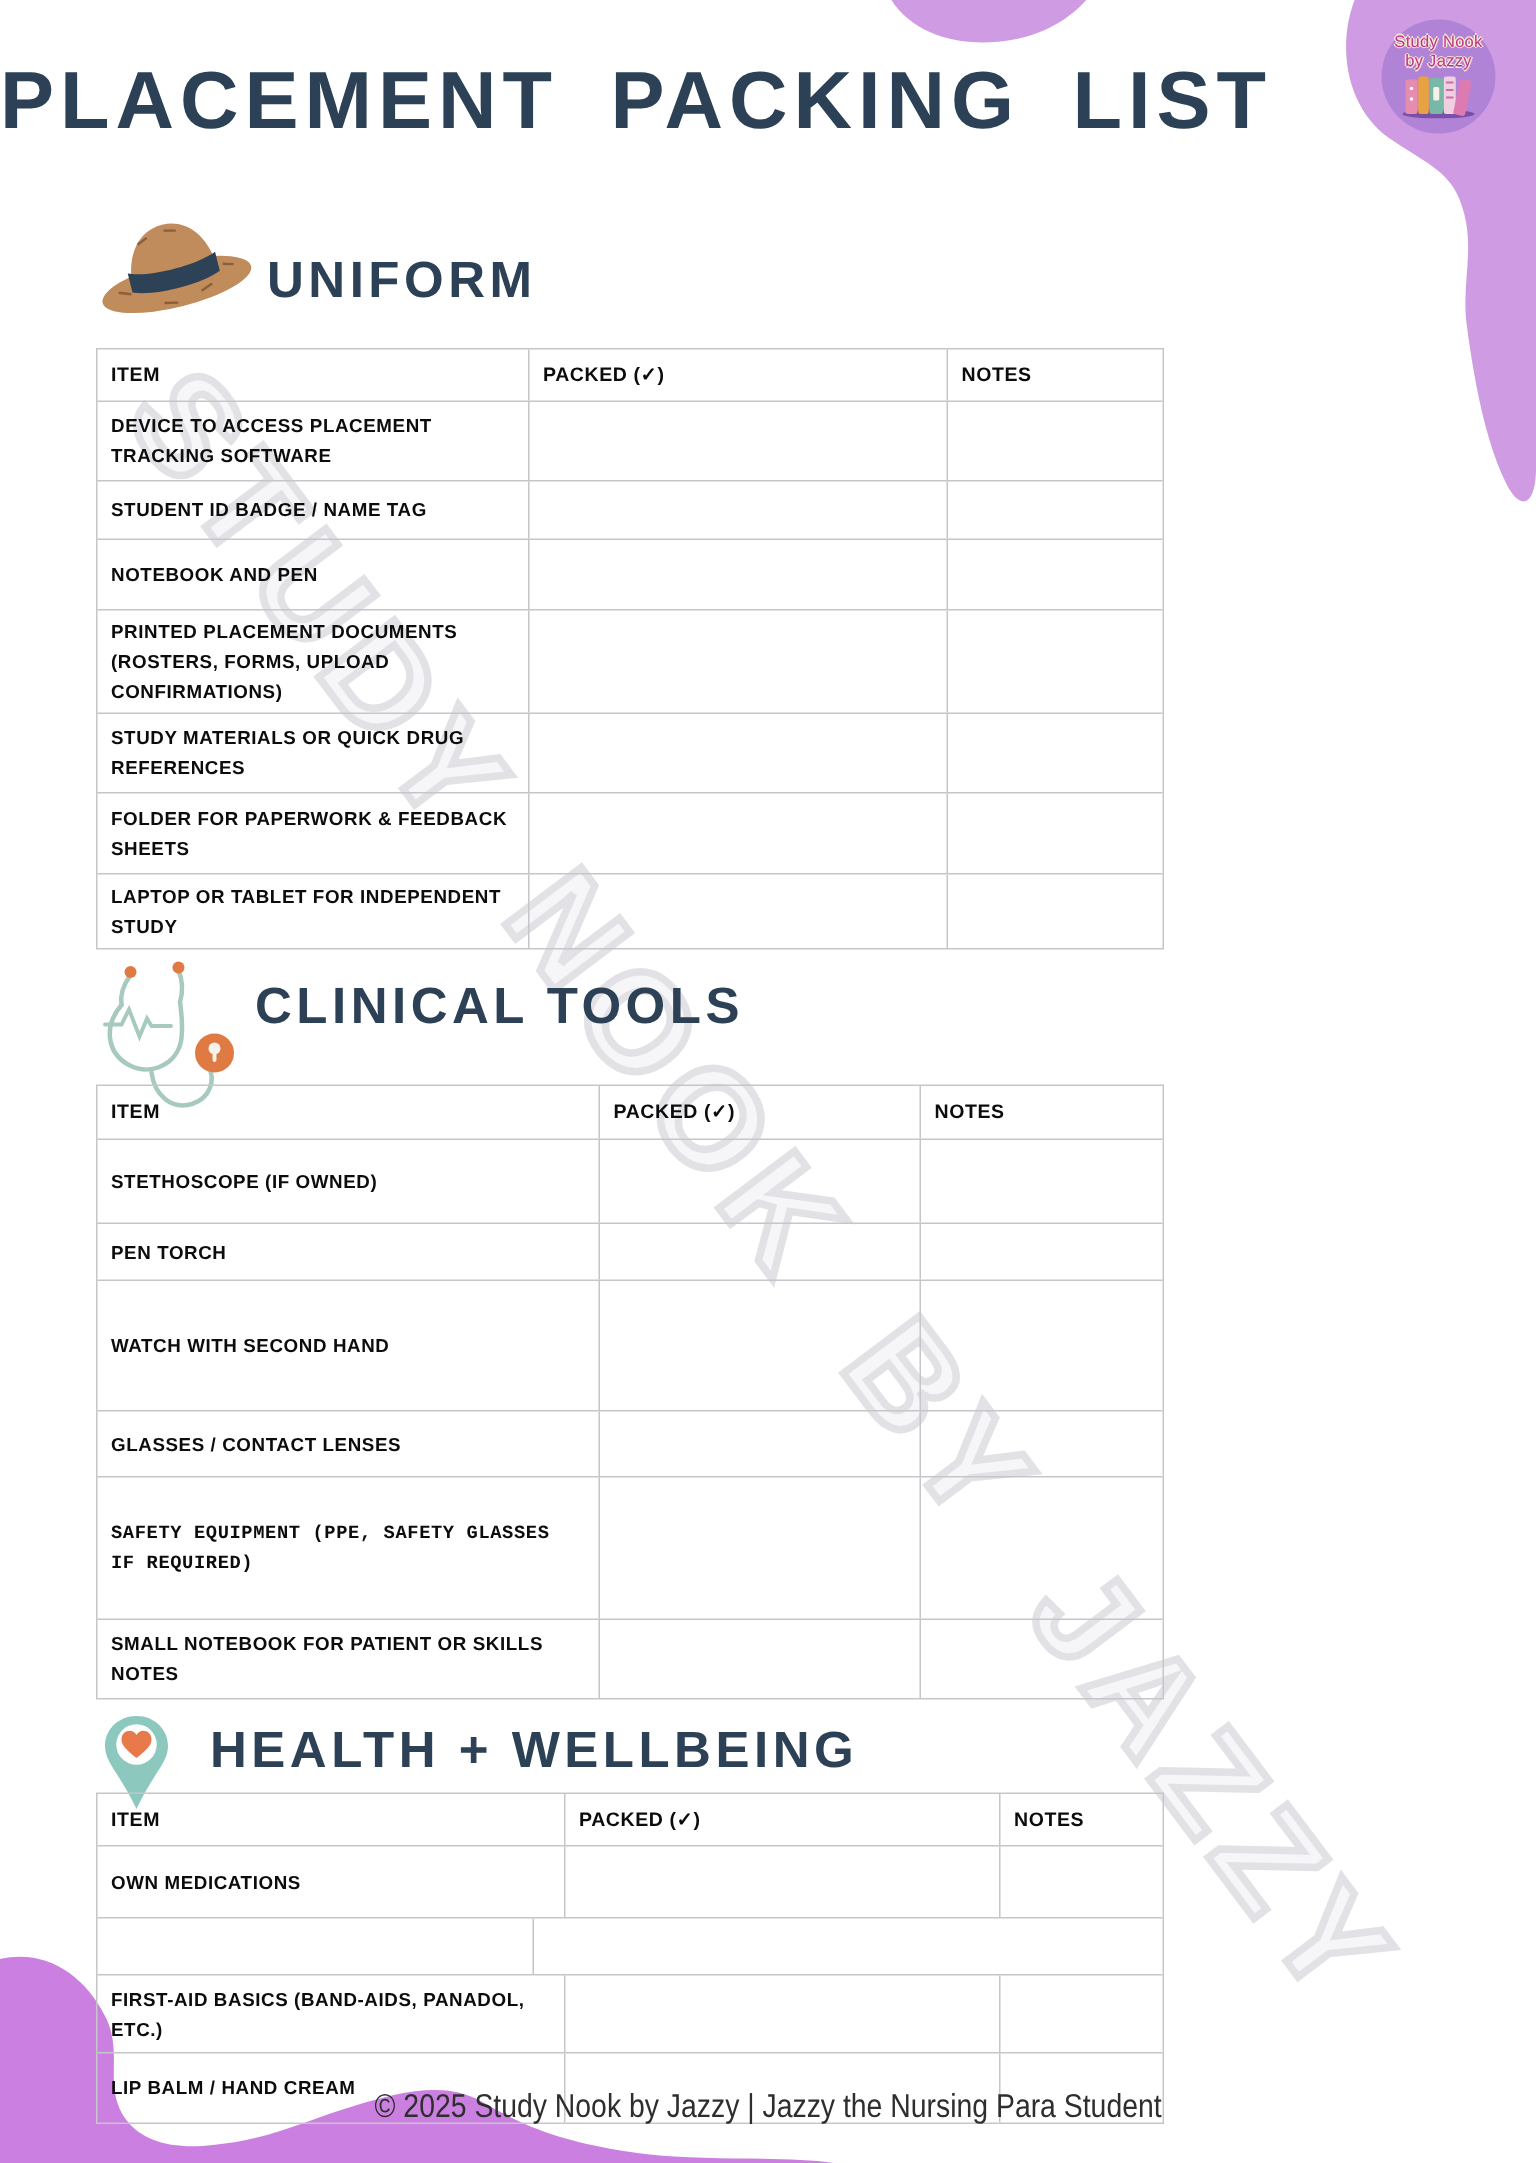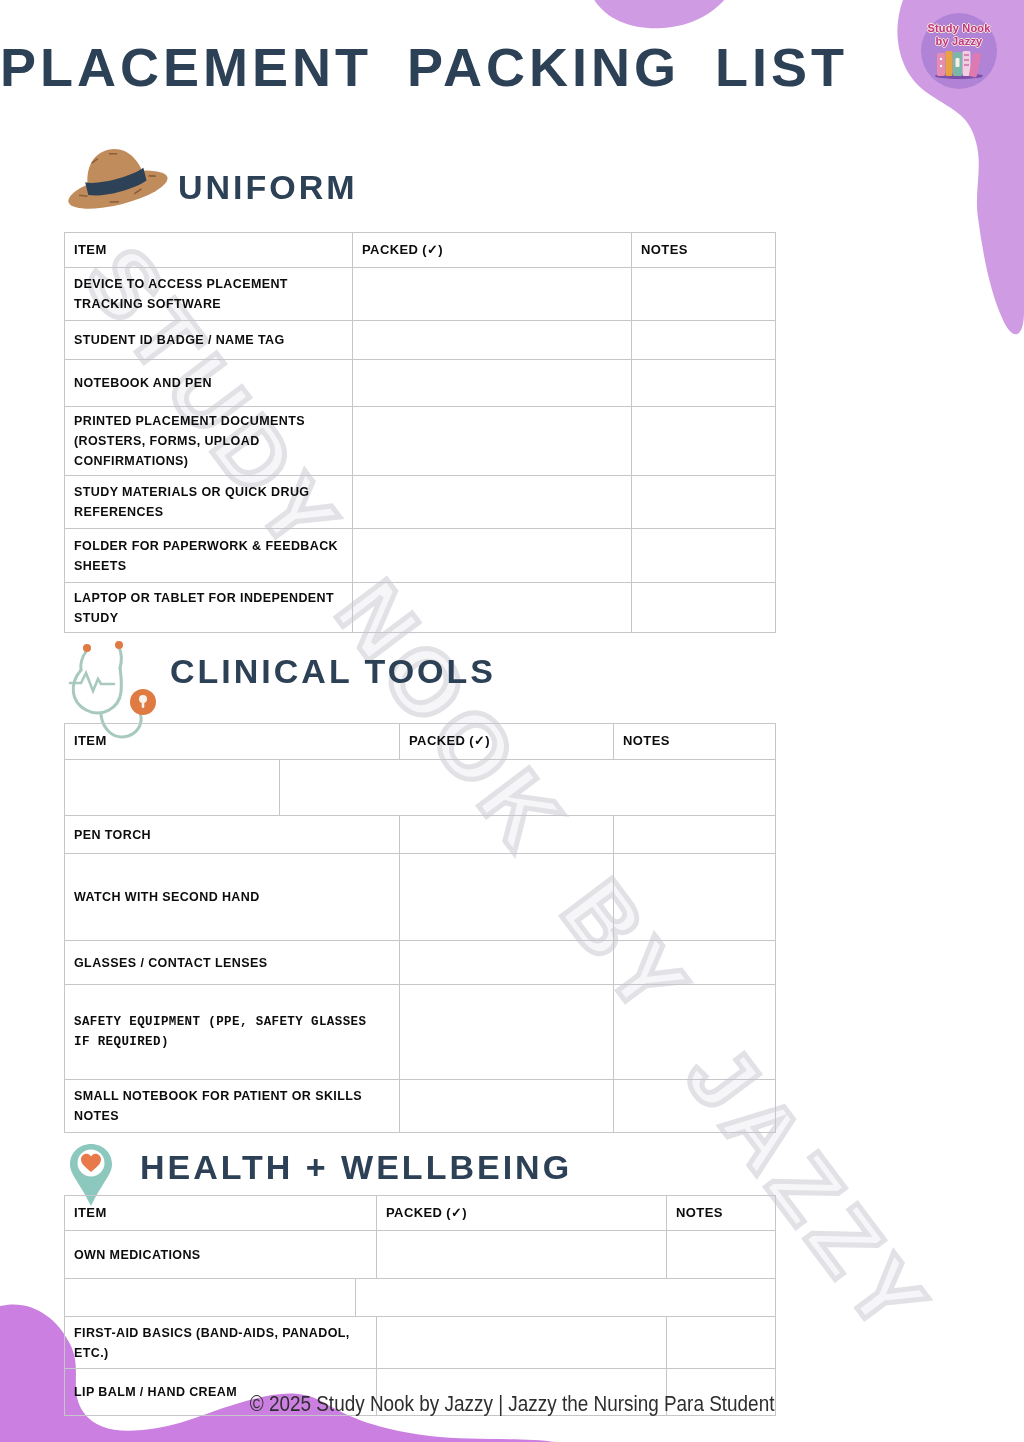--- a/index.html
+++ b/index.html
@@ -16,21 +16,21 @@
     font-size:92px;font-weight:bold;letter-spacing:9px;word-spacing:28px;
     white-space:nowrap;color:#f0f0f4;-webkit-text-stroke:5px #cbcbd3;
     opacity:0.55;pointer-events:none;
   }
   
   .logo{
     position:absolute;left:921px;top:13px;width:76px;height:76px;border-radius:50%;
     background:#b083d6;z-index:3;text-align:center;
   }
   .logo .l1,.logo .l2{
-    font-size:11px;font-weight:bold;color:#c1338f;line-height:1.2;letter-spacing:0.2px;
+    font-size:11px;font-weight:normal;color:#c1338f;line-height:1.2;letter-spacing:0.2px;
     text-shadow:-1px 0 #f6e9cf,1px 0 #f6e9cf,0 -1px #f6e9cf,0 1px #f6e9cf;
   }
   .logo .l1{padding-top:9px;}
   .logo svg{display:block;margin:1px auto 0;}
   
   .title{
     position:absolute;left:0;top:36px;width:1014px;text-align:left;z-index:2;
     font-size:54px;font-weight:bold;color:#2d4156;letter-spacing:4px;word-spacing:16px;
   }
   
@@ -179,20 +179,21 @@
     <rect x="79.7" y="63" width="2.6" height="7" rx="1.3" fill="#f7f2ea"></rect>
   </svg>
   <div class="sec-head" style="left:170px;top:652px;">CLINICAL TOOLS</div>
   <div class="ptable t2" style="top:723px;">
       <div class="trow thead">
         <div class="tcell col0">ITEM</div>
         <div class="tcell col1">PACKED (✓)</div>
         <div class="tcell col2">NOTES</div>
       </div>
       <div class="trow" style="height: 55px;">
+        <div class="tcell col0">STETHOSCOPE (IF OWNED)</div>
         <div class="tcell col1"></div>
         <div class="tcell col2"></div>
       </div>
       <div class="trow" style="height: 37px;">
         <div class="tcell col0">PEN TORCH</div>
         <div class="tcell col1"></div>
         <div class="tcell col2"></div>
       </div>
       <div class="trow" style="height: 86px;">
         <div class="tcell col0">WATCH WITH SECOND HAND</div>

